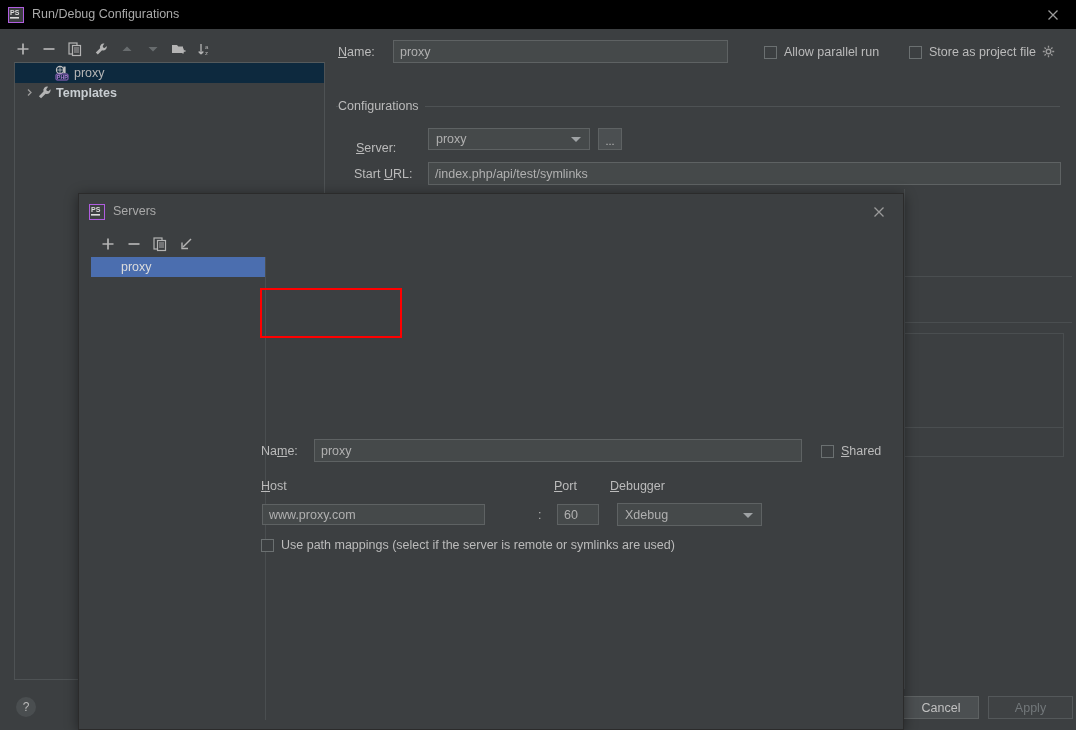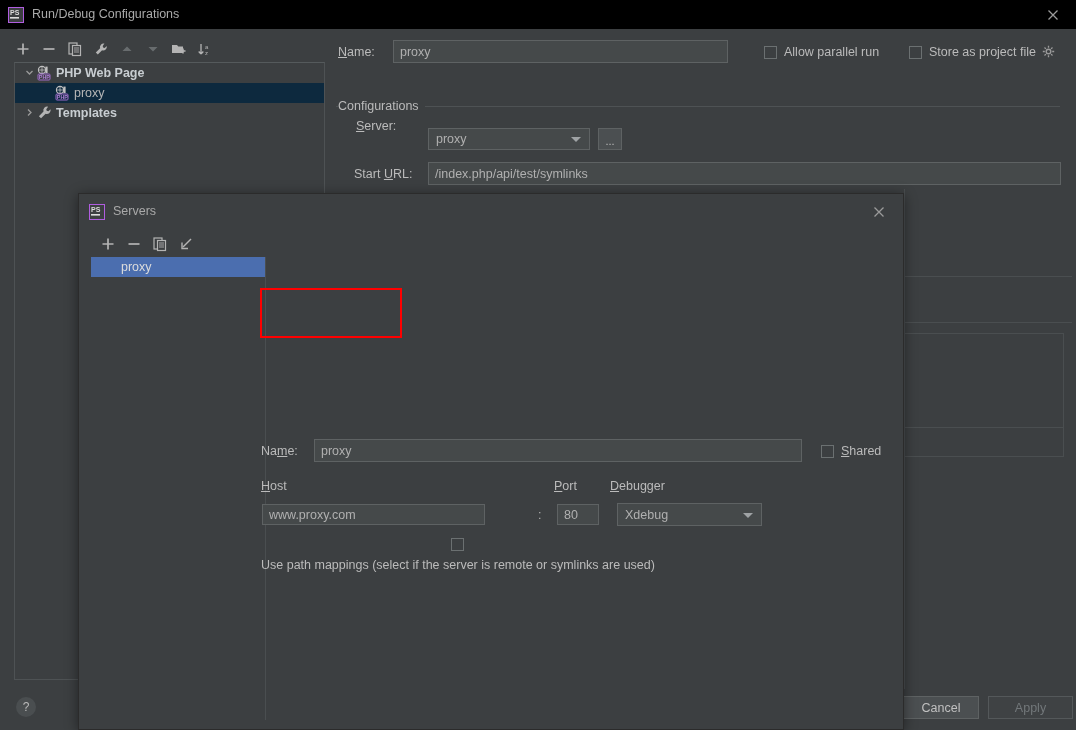--- a/index.html
+++ b/index.html
@@ -83,21 +83,21 @@
   .chk { width: 13px; height: 13px; border: 1px solid #6b7071; background: #3c3f41;
          box-sizing: border-box; display:inline-block; }
   .chk-row { position: absolute; display: flex; align-items: center; gap: 7px; cursor: pointer; }
   .allow-parallel { left: 764px; top: 45px; }
   .store-proj { left: 909px; top: 45px; }
   .gear-small { position: absolute; left: 1042px; top: 45px; width: 14px; height: 14px; }
 
   .sect-title { position: absolute; left: 338px; top: 99px; font-size: 12.5px; color: #bbbbbb; background:#3c3f41; padding-right:6px; z-index:2;}
   .sect-line { position: absolute; left: 336px; top: 106px; width: 724px; height: 1px; background: #4e5254; }
 
-  .server-label { position: absolute; left: 356px; top: 119px; }
+  .server-label { position: absolute; left: 356px; top: 141px; }
   .combo {
     background: #45494a; border: 1px solid #5e6263; box-sizing: border-box;
     color: #b0b0b0; font-size: 12.5px; display: flex; align-items: center;
     padding-left: 7px; position: relative; cursor: pointer;
   }
   .combo .arrow {
     position: absolute; right: 8px; top: 50%; margin-top: -2px;
     width: 0; height: 0; border-left: 5px solid transparent; border-right: 5px solid transparent;
     border-top: 5px solid #9fa3a5;
   }
@@ -150,21 +150,21 @@
   .dlg-name-field { position: absolute; left: 235px; top: 245px; width: 488px; height: 23px; }
   .shared-row { position: absolute; left: 742px; top: 250px; }
 
   .host-label { position: absolute; left: 182px; top: 285px; }
   .port-label { position: absolute; left: 475px; top: 285px; }
   .dbg-label  { position: absolute; left: 531px; top: 285px; }
   .host-field { position: absolute; left: 183px; top: 310px; width: 223px; height: 21px; }
   .colon { position: absolute; left: 459px; top: 314px; color:#b0b0b0; font-size:12.5px; }
   .port-field { position: absolute; left: 478px; top: 310px; width: 42px; height: 21px; }
   .dbg-combo  { position: absolute; left: 538px; top: 309px; width: 145px; height: 23px; }
-  .pathmap-row { position: absolute; left: 182px; top: 344px; flex-direction: column; }
+  .pathmap-row { position: absolute; left: 182px; top: 344px; }
 
   .redbox {
     position: absolute; left: 181px; top: 94px; width: 142px; height: 50px;
     border: 2px solid #ff0000; box-sizing: border-box; pointer-events: none;
   }
 </style>
 </head>
 <body>
 
 <div id="root">
@@ -228,37 +228,20 @@
       <svg width="16" height="15" viewBox="0 0 16 15">
         <path d="M4 2v10M4 12l-2.3-2.5M4 12l2.3-2.5" stroke="#b4b4b4" stroke-width="1.3" fill="none"></path>
         <text x="8" y="6.5" font-family="Liberation Sans, sans-serif" font-size="6" fill="#b4b4b4">a</text>
         <text x="8" y="13" font-family="Liberation Sans, sans-serif" font-size="6" fill="#b4b4b4">z</text>
       </svg>
     </span>
   </div>
 
   <div class="tree-panel">
 
-    <div class="tree-row" style="padding-left:6px;">
-      <span class="tree-arrow">
-        <svg width="9" height="9" viewBox="0 0 9 9">
-            <path d="M1.5 3 L4.5 6 L7.5 3" stroke="#9a9a9a" stroke-width="1.3" fill="none"></path>
-          </svg>
-      </span>
-      <span class="php-icon">
-        <svg width="16" height="16" viewBox="0 0 16 16">
-          <circle cx="5" cy="5" r="3.6" fill="none" stroke="#c0c0c0" stroke-width="1.1"></circle>
-          <path d="M1.8 5h6.4M5 1.6v6.8" stroke="#c0c0c0" stroke-width="0.8"></path>
-          <rect x="8.4" y="1.6" width="2.2" height="6.6" fill="#c0c0c0"></rect>
-          <rect x="1" y="9" width="12" height="6" rx="1" fill="none" stroke="#9b6bc8" stroke-width="1"></rect>
-          <text x="1.8" y="14" font-family="Liberation Sans, sans-serif" font-size="5.4" fill="#b07fd8" font-weight="bold">PHP</text>
-        </svg>
-      </span>
-      <span class="tree-label bold">PHP Web Page</span>
-    </div>
 
     <div class="tree-row selected" style="padding-left:40px;">
       <span class="php-icon">
         <svg width="16" height="16" viewBox="0 0 16 16">
           <circle cx="5" cy="5" r="3.6" fill="none" stroke="#c0c0c0" stroke-width="1.1"></circle>
           <path d="M1.8 5h6.4M5 1.6v6.8" stroke="#c0c0c0" stroke-width="0.8"></path>
           <rect x="8.4" y="1.6" width="2.2" height="6.6" fill="#c0c0c0"></rect>
           <rect x="1" y="9" width="12" height="6" rx="1" fill="none" stroke="#9b6bc8" stroke-width="1"></rect>
           <text x="1.8" y="14" font-family="Liberation Sans, sans-serif" font-size="5.4" fill="#b07fd8" font-weight="bold">PHP</text>
         </svg>
@@ -378,21 +361,21 @@
       <span class="chk"></span>
       <span class="lbl"><u>S</u>hared</span>
     </div>
 
     <div class="host-label lbl"><u>H</u>ost</div>
     <div class="port-label lbl"><u>P</u>ort</div>
     <div class="dbg-label lbl"><u>D</u>ebugger</div>
 
     <div class="host-field field">www.proxy.com</div>
     <div class="colon">:</div>
-    <div class="port-field field">80</div>
+    <div class="port-field field">60</div>
     <div class="dbg-combo combo">
       <span>Xdebug</span>
       <span class="arrow"></span>
     </div>
 
     <div class="chk-row pathmap-row">
       <span class="chk"></span>
       <span class="lbl">Use path mappings (select if the server is remote or symlinks are used)</span>
     </div>
 

